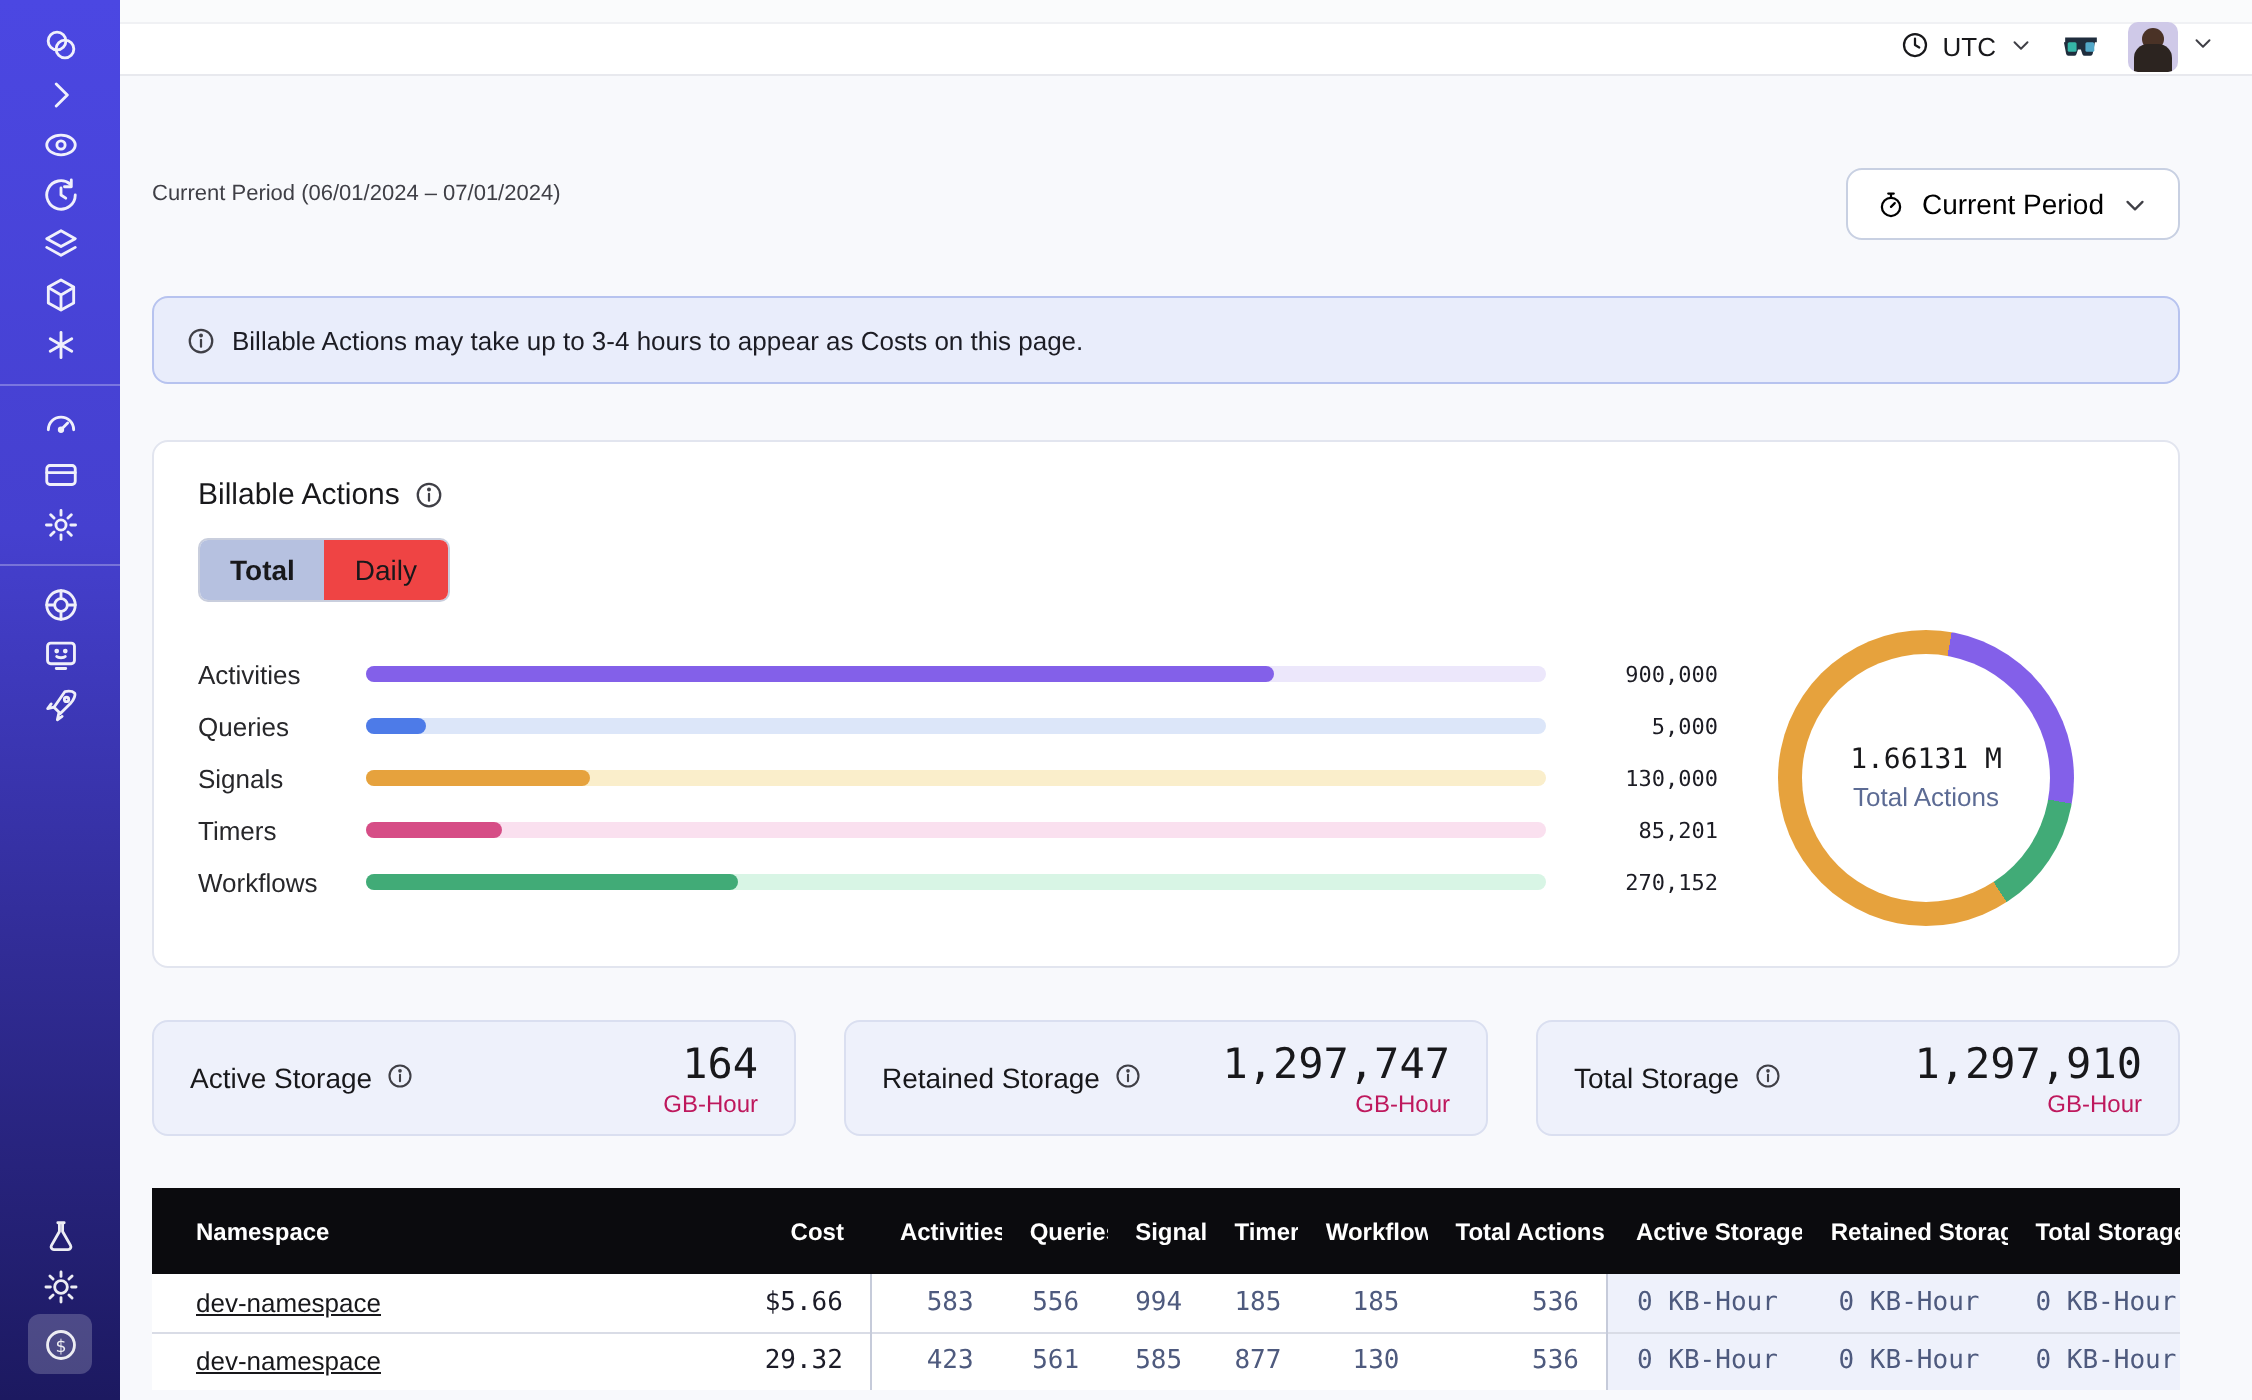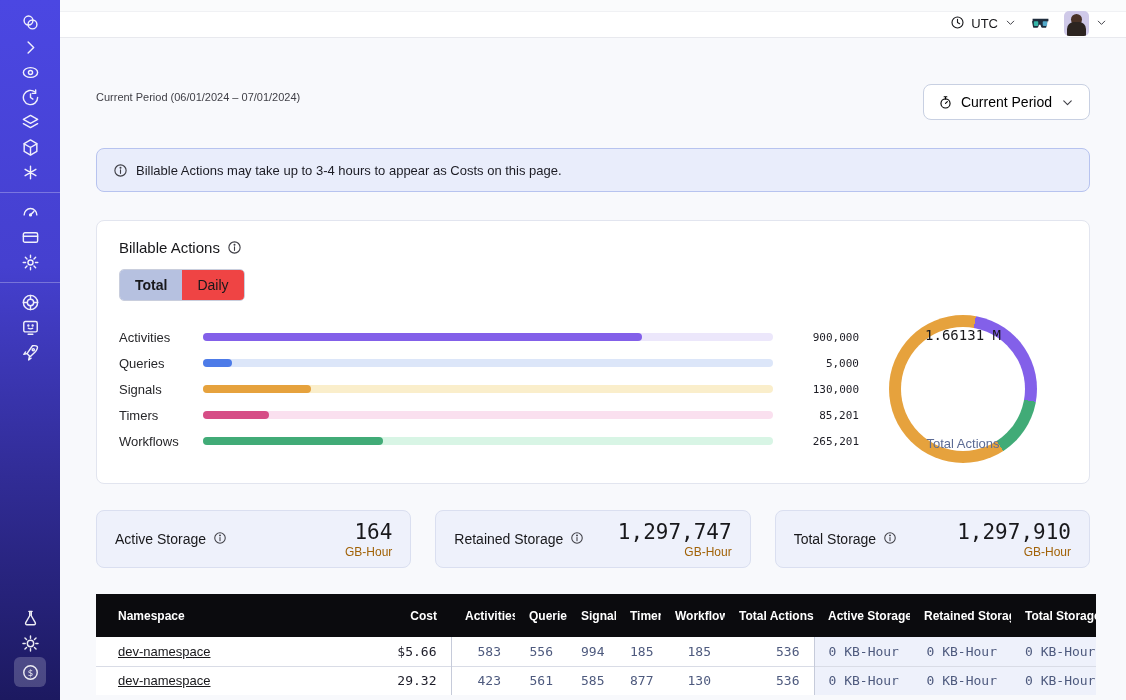--- a/index.html
+++ b/index.html
@@ -12,21 +12,21 @@
     background:linear-gradient(180deg,#4b47e2 0%,#4540cf 38%,#312c96 68%,#1c1960 100%);
     display:flex; flex-direction:column; align-items:center; padding:10px 0 12px; }
   .sb-icon { width:36px; height:23px; display:flex; align-items:center; justify-content:center;
     color:#fff; opacity:.92; margin:1px 0; cursor:pointer; border-radius:6px; }
   .sb-icon svg { width:19px; height:19px; }
   .sb-div { width:60px; height:1px; background:rgba(255,255,255,.28); margin:7px 0; }
   .sb-spacer { flex:1; }
   .sb-icon.active { background:rgba(255,255,255,.22); width:32px; height:30px; }
 
   
-  .main { margin-left:60px; }
+  .main { margin-left:40px; }
   .topbar { height:38px; background:#fff; border-bottom:1px solid #e8e9ee;
     display:flex; align-items:center; justify-content:flex-end; gap:14px; padding:0 18px;
     position:relative; }
   .topbar::before{content:"";position:absolute;left:0;top:0;right:0;height:11px;
     background:#fafbfc;border-bottom:1px solid #f0f1f4;}
   .tz { display:flex; align-items:center; gap:6px; font-size:13px; cursor:pointer; z-index:2; margin-top:10px;}
   .tz svg{width:15px;height:15px;}
   .tb-ico{ z-index:2; margin-top:10px; display:flex; align-items:center; cursor:pointer;}
   .avatar { width:25px; height:25px; border-radius:5px; background:#cfc9e8; overflow:hidden; position:relative;}
   .avatar::before{content:"";position:absolute;left:7px;top:3px;width:11px;height:11px;border-radius:50%;background:#4a3226;}
@@ -56,33 +56,33 @@
   .chart-row { display:flex; align-items:center; margin-top:14px; }
   .bars { flex:1; }
   .bar-row { display:flex; align-items:center; height:26px; }
   .bar-label { width:84px; font-size:13px; color:#27272a; }
   .bar-track { flex:1; height:8px; border-radius:4px; position:relative; }
   .bar-fill { position:absolute; left:0; top:0; height:8px; border-radius:4px; }
   .bar-val { width:86px; text-align:right; font-size:11px; color:#1c1c24; }
   .donut-wrap { width:208px; display:flex; justify-content:center; }
   .donut { width:148px; height:148px; border-radius:50%; position:relative; }
   .donut-hole { position:absolute; inset:12px; border-radius:50%; background:#fff;
-    display:flex; flex-direction:column; align-items:center; justify-content:space-between; gap:3px; }
+    display:flex; flex-direction:column; align-items:center; justify-content:center; gap:3px; }
   .donut-val { font-size:14px; color:#18181b; }
   .donut-sub { font-size:13px; color:#5c6b94; }
 
   
   .storage-row { display:flex; gap:24px; margin-top:26px; }
   .scard { flex:1; background:#eef1fb; border:1px solid #dadff0; border-radius:8px;
     height:58px; display:flex; align-items:center; justify-content:space-between; padding:0 18px; }
   .scard-label { display:flex; align-items:center; gap:7px; font-size:14px; }
   .scard-label svg{width:14px;height:14px;color:#3f3f46;cursor:pointer;}
   .scard-vals { text-align:right; }
   .scard-val { font-size:21px; }
-  .scard-unit { font-size:12px; color:#a16207; margin-top:1px; }
+  .scard-unit { font-size:12px; color:#be185d; margin-top:1px; }
 
   
   .tbl-wrap { margin-top:26px; }
   table { width:100%; border-collapse:collapse; table-layout:fixed; background:#fff; }
   thead th { background:#0b0b0e; color:#fff; font-size:12px; font-weight:700; height:43px;
     text-align:right; padding:0 14px; white-space:nowrap; overflow:hidden; }
   thead th:first-child { text-align:left; padding-left:22px; }
   tbody td { height:29px; font-size:13px; border-top:1px solid #d9dce6; text-align:right;
     padding:0 14px; white-space:nowrap; overflow:hidden; }
   tbody tr:first-child td { border-top:none; }
@@ -305,21 +305,21 @@
               <span class="bar-track" style="background:#fae0ef">
                 <span class="bar-fill" style="width:11.5%;background:#d64d86"></span>
               </span>
               <span class="bar-val mono">85,201</span>
             </div>
             <div class="bar-row">
               <span class="bar-label">Workflows</span>
               <span class="bar-track" style="background:#d8f5e5">
                 <span class="bar-fill" style="width:31.5%;background:#41ab77"></span>
               </span>
-              <span class="bar-val mono">265,201</span>
+              <span class="bar-val mono">270,152</span>
             </div>
           </div>
         <div class="donut-wrap">
           <div class="donut" id="donut" style="background: conic-gradient(rgb(230, 162, 61) 0deg, rgb(230, 162, 61) 10deg, rgb(131, 96, 233) 10deg, rgb(131, 96, 233) 100deg, rgb(65, 171, 119) 100deg, rgb(65, 171, 119) 147deg, rgb(230, 162, 61) 147deg, rgb(230, 162, 61) 360deg);">
             <div class="donut-hole">
               <div class="donut-val mono">1.66131 M</div>
               <div class="donut-sub">Total Actions</div>
             </div>
           </div>
         </div>

